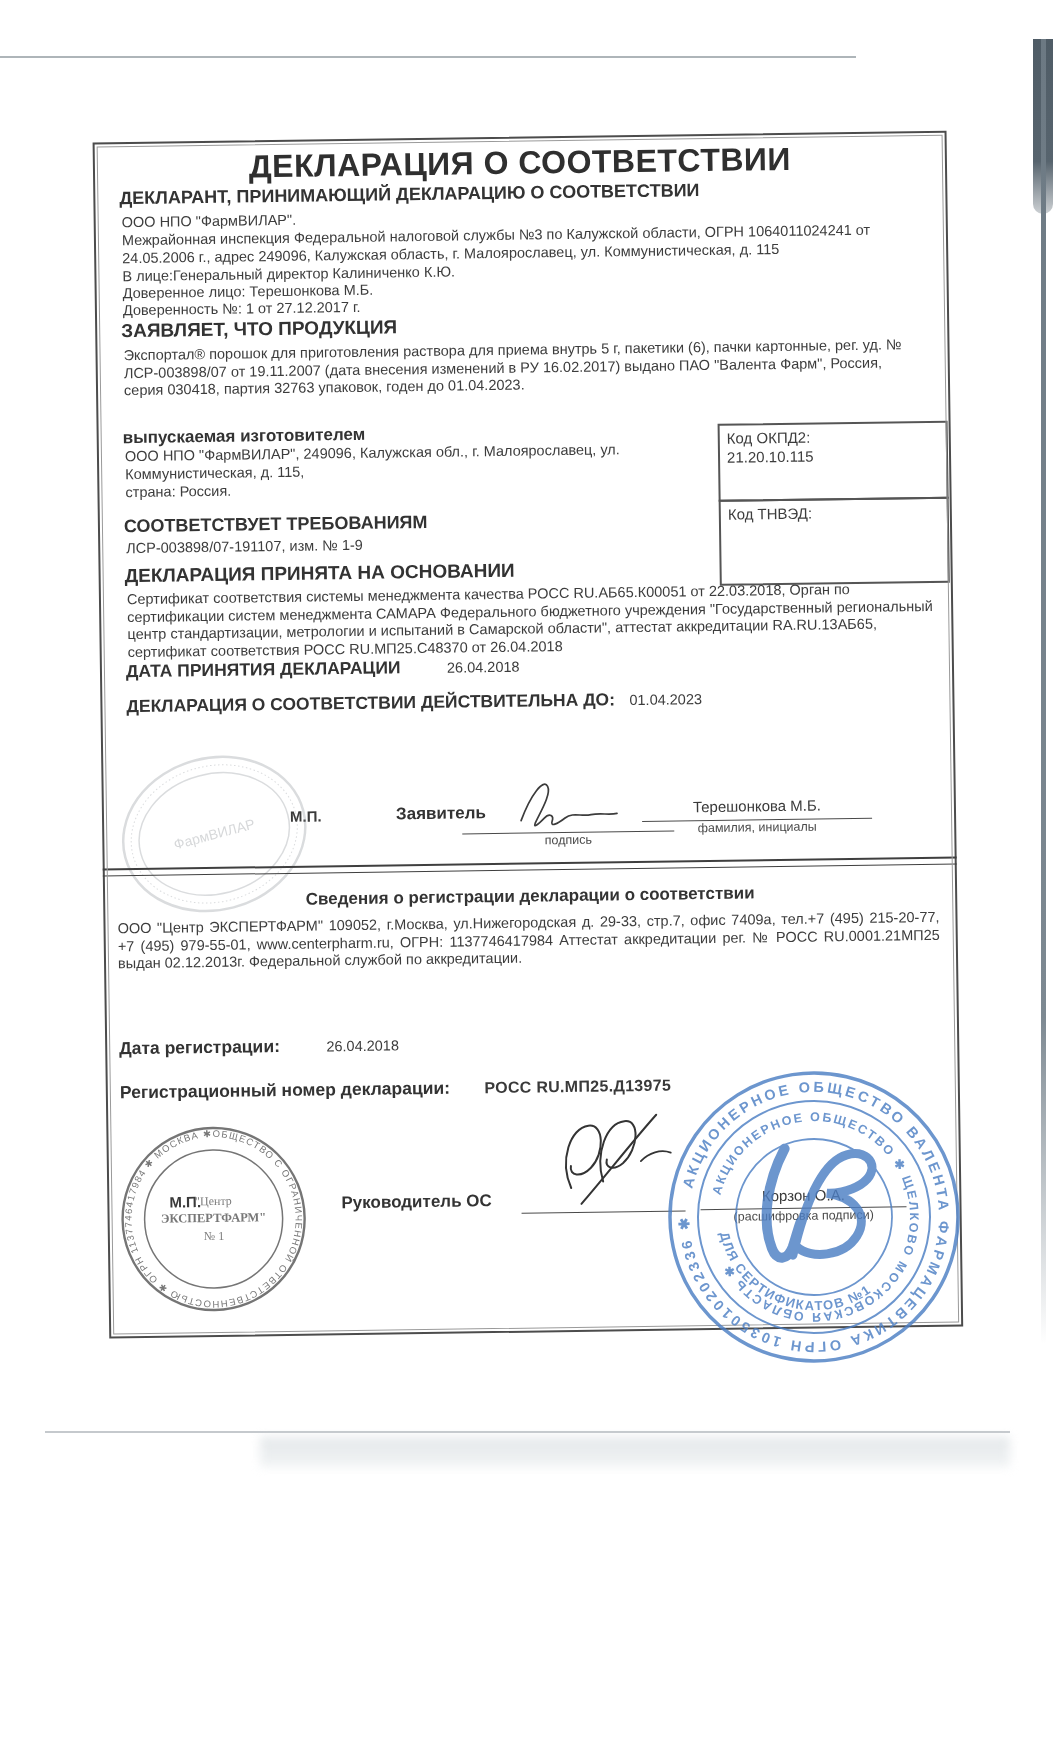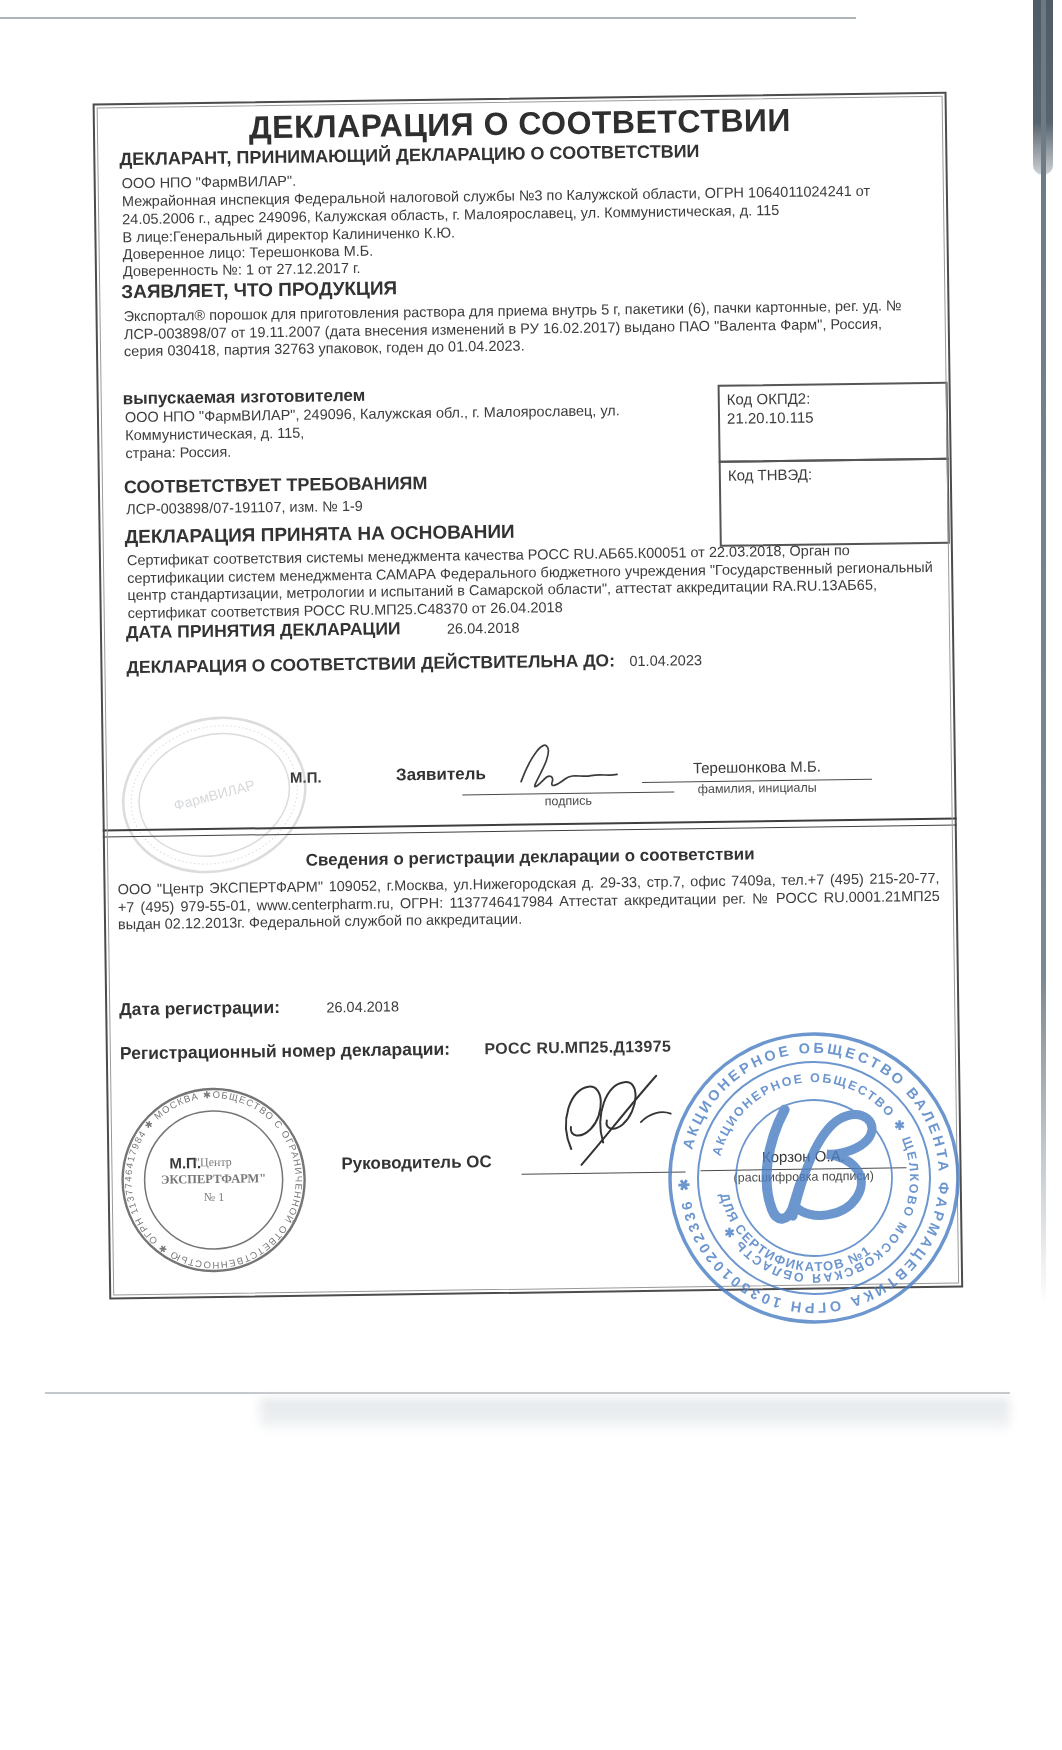--- a/index.html
+++ b/index.html
@@ -2,21 +2,21 @@
 <html><head>
 <meta charset="utf-8">
 <style>
   html,body{margin:0;padding:0;}
   body{
     width:1062px;height:1750px;position:relative;overflow:hidden;
     background:#ffffff;
     font-family:"Liberation Sans",sans-serif;
     color:#3a3a3a;
   }
-  .page{position:absolute;inset:0;}
+  .page{position:absolute;inset:0;margin-top:39px;}
   
   .scan-topline{position:absolute;left:0;top:17px;width:856px;height:2px;background:#9aa2a8;opacity:.8;}
   .scan-stripe-thick{position:absolute;left:1033px;top:0;width:20px;height:175px;
     background:linear-gradient(to bottom,#4f5c66 0%,#57646e 70%,rgba(87,100,110,.3) 100%);
     border-radius:0 0 10px 10px;}
   .scan-stripe-thin{position:absolute;left:1041px;top:0;width:5px;height:1305px;
     background:linear-gradient(to bottom,#6c7983 0%,#7d8992 75%,rgba(125,137,146,0) 100%);}
   .scan-bottomline{position:absolute;left:45px;top:1392px;width:965px;height:2px;background:#b6bcc0;opacity:.8;}
   .scan-blur-band{position:absolute;left:260px;top:1398px;width:750px;height:30px;
     background:linear-gradient(to bottom,#cfd6da,#e6eaec);filter:blur(5px);opacity:.55;}

